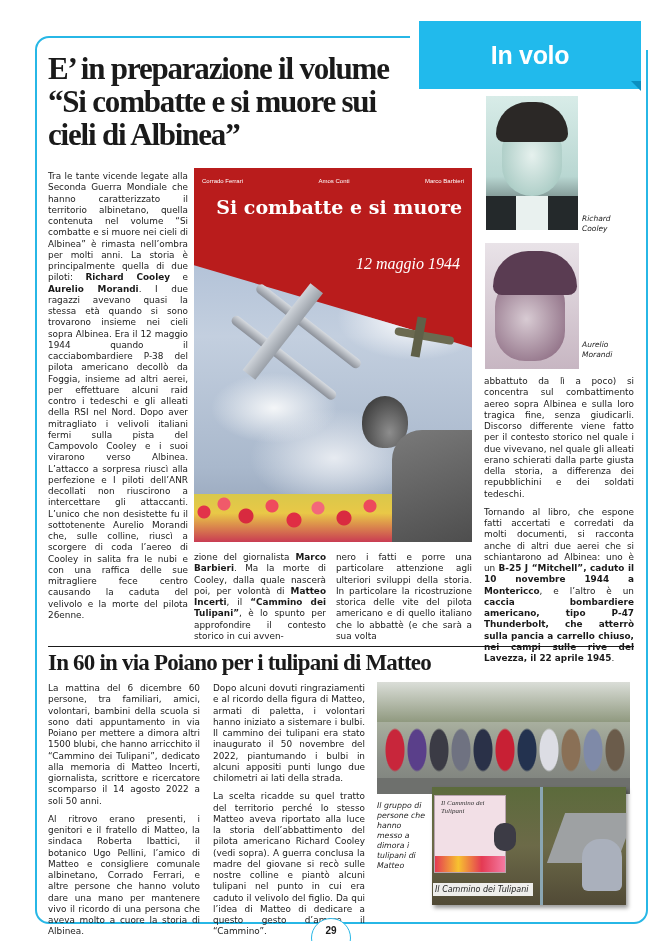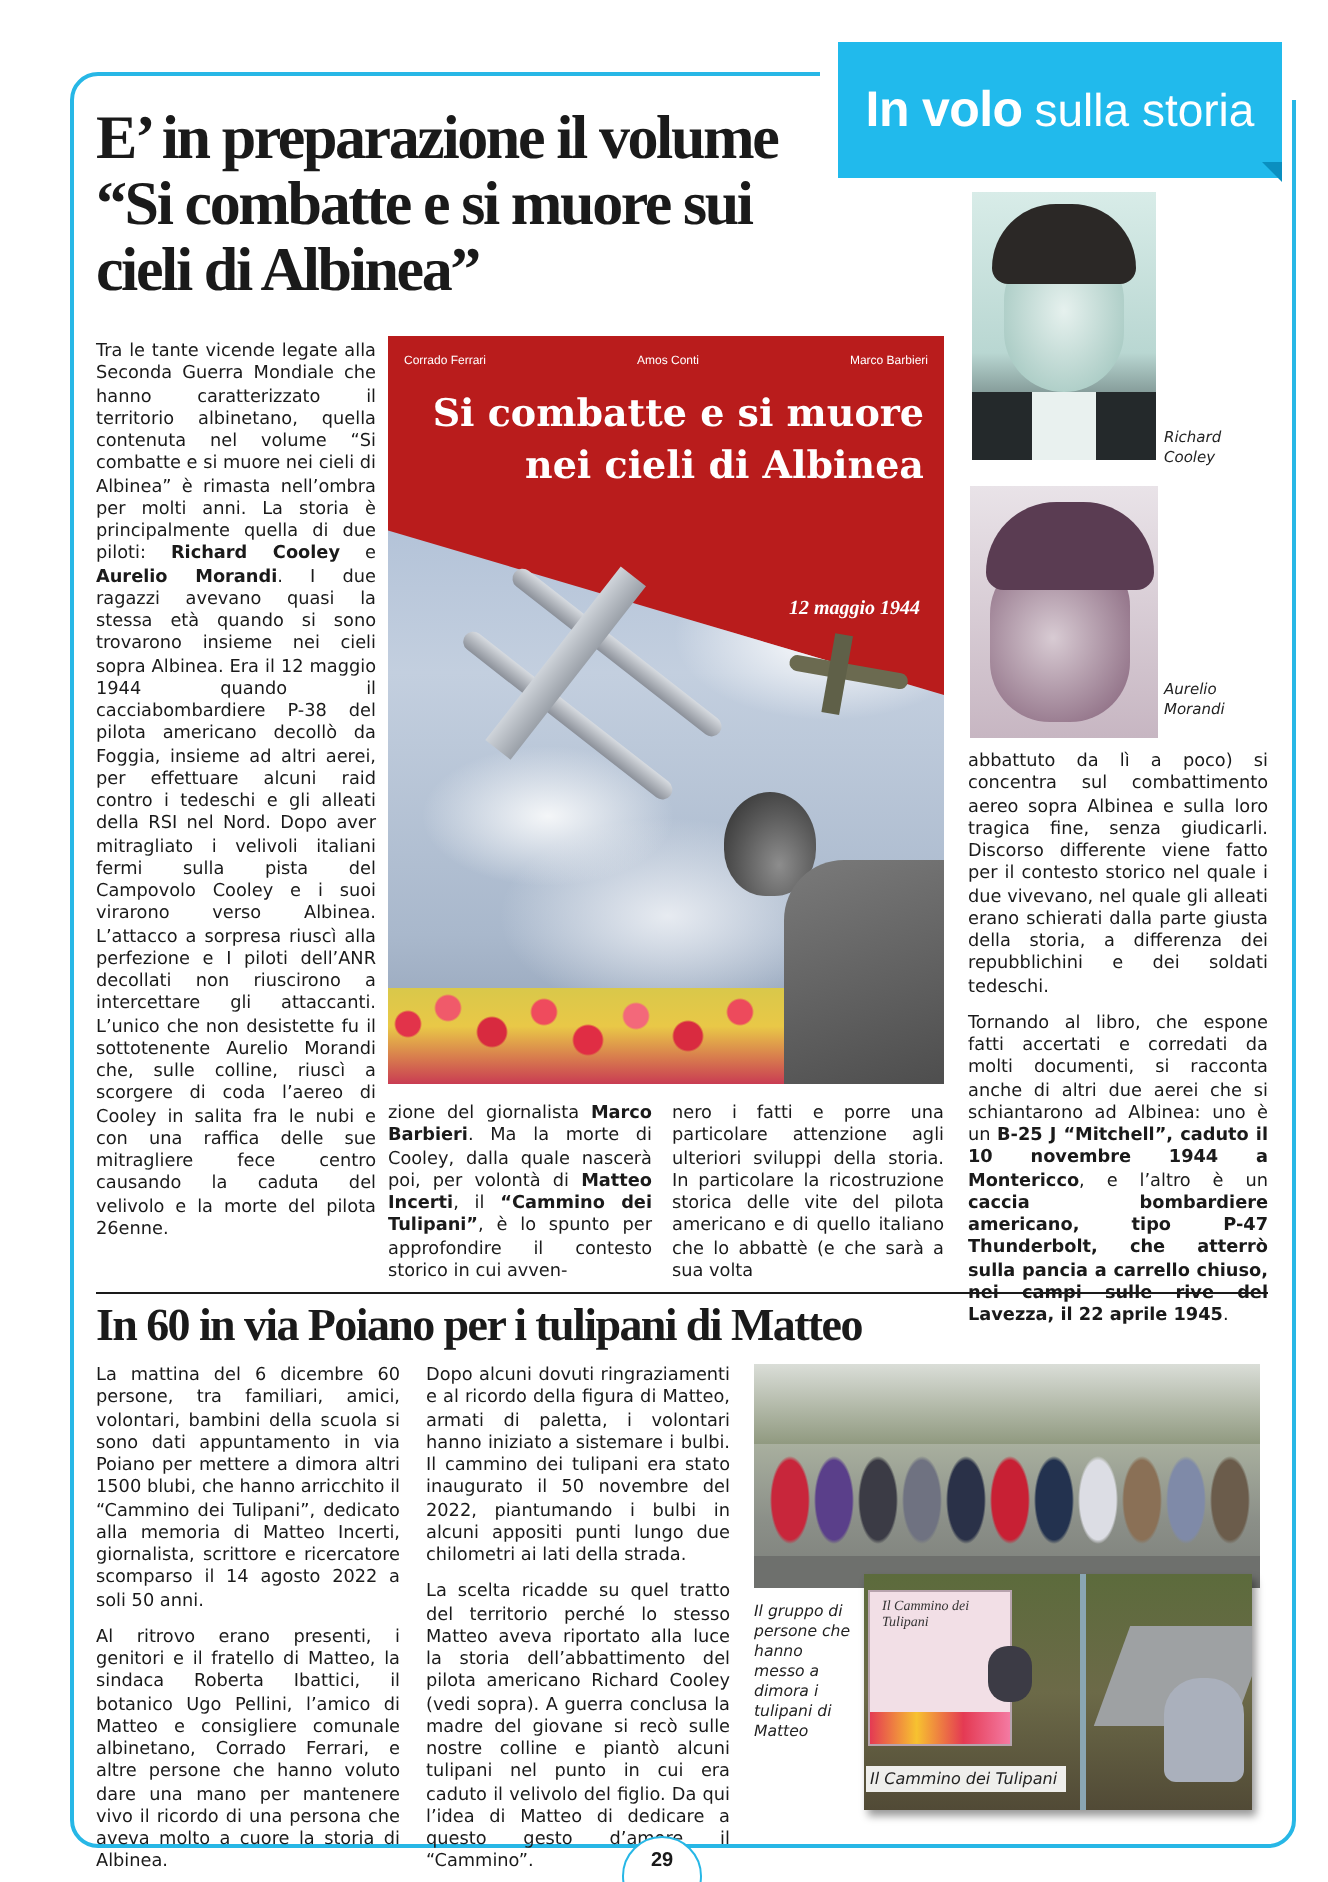--- a/index.html
+++ b/index.html
@@ -22,21 +22,21 @@
   .cover { position:absolute; left:194px; top:168px; width:278px; height:374px; overflow:hidden; background:#b91c1c; }
   .cover .sky { position:absolute; left:0; top:0; width:100%; height:100%;
     background:
       radial-gradient(ellipse 90px 50px at 80px 240px, #f4f6f8 0%, rgba(244,246,248,0) 70%),
       radial-gradient(ellipse 110px 60px at 220px 150px, #ffffff 0%, rgba(255,255,255,0) 70%),
       radial-gradient(ellipse 120px 70px at 140px 290px, #e7ebf1 0%, rgba(231,235,241,0) 70%),
       linear-gradient(180deg, #9fb3cf 0%, #c3cfdf 45%, #a9b8cc 80%, #8d9cb2 100%);
     clip-path: polygon(0 26%, 100% 48%, 100% 100%, 0 100%); }
   .cover .authors { position:absolute; top:10px; left:8px; right:8px; display:flex; justify-content:space-between; font-size:6px; color:#fff; font-family:"Liberation Sans", sans-serif; }
   .cover .ctitle { position:absolute; right:10px; top:26px; text-align:right; font-family:"DejaVu Serif", serif; font-weight:bold; font-size:19px; line-height:26px; color:#fff; }
-  .cover .cdate { position:absolute; right:12px; top:87px; font-family:"Liberation Serif", serif; font-style:italic; font-weight:bold; font-size:10px; color:#fff;margin-top:44px; }
+  .cover .cdate { position:absolute; right:12px; top:87px; font-family:"Liberation Serif", serif; font-style:italic; font-weight:normal; font-size:16px; color:#fff; }
   .cover .tulips { position:absolute; left:0; bottom:0; width:100%; height:48px;
     background:
       radial-gradient(circle at 10px 18px, #e2334a 6px, transparent 7px),
       radial-gradient(circle at 30px 10px, #f05a6a 6px, transparent 7px),
       radial-gradient(circle at 52px 22px, #d82a3f 7px, transparent 8px),
       radial-gradient(circle at 78px 12px, #ef4b5d 6px, transparent 7px),
       radial-gradient(circle at 100px 26px, #e02d44 7px, transparent 8px),
       radial-gradient(circle at 124px 14px, #f3687a 6px, transparent 7px),
       radial-gradient(circle at 150px 24px, #d92b40 7px, transparent 8px),
       radial-gradient(circle at 176px 12px, #ed4a5c 6px, transparent 7px),
@@ -93,21 +93,20 @@
   .page-number span { display:block; text-align:center; margin-top:6px; font-family:"Liberation Sans", sans-serif; font-weight:bold; font-size:10px; color:#1a1a1a; }
 </style>
 </head>
 <body>
 
 <div class="frame"></div>
 <div class="frame-mask"></div>
 
 <div class="section-tag">
   <span class="bold">In volo</span>
-  <span class="light">sulla storia</span>
 </div>
 <div class="tag-fold"></div>
 
 <h1 class="headline">E’ in preparazione il volume “Si combatte e si muore sui cieli di Albinea”</h1>
 
 <div class="col" id="a1c1" style="left:48px; top:171px; width:140px;">
     <p><span>Tra le tante vicende legate alla Seconda Guerra Mondiale che hanno caratterizzato il territorio albinetano, quella contenuta nel volume “Si combatte e si muore nei cieli di Albinea” è rimasta nell’ombra per molti anni. La storia è principalmente quella di due piloti: </span><b>Richard Cooley</b><span> e </span><b>Aurelio Morandi</b><span>. I due ragazzi avevano quasi la stessa età quando si sono trovarono insieme nei cieli sopra Albinea. Era il 12 maggio 1944 quando il cacciabombardiere P-38 del pilota americano decollò da Foggia, insieme ad altri aerei, per effettuare alcuni raid contro i tedeschi e gli alleati della RSI nel Nord. Dopo aver mitragliato i velivoli italiani fermi sulla pista del Campovolo Cooley e i suoi virarono verso Albinea. L’attacco a sorpresa riuscì alla perfezione e I piloti dell’ANR decollati non riuscirono a intercettare gli attaccanti. L’unico che non desistette fu il sottotenente Aurelio Morandi che, sulle colline, riuscì a scorgere di coda l’aereo di Cooley in salita fra le nubi e con una raffica delle sue mitragliere fece centro causando la caduta del velivolo e la morte del pilota 26enne.</span></p>
   </div>
 <div class="col" id="a1c2" style="left:194px; top:552px; width:132px;">
     <p><span>zione del giornalista </span><b>Marco Barbieri</b><span>. Ma la morte di Cooley, dalla quale nascerà poi, per volontà di </span><b>Matteo Incerti</b><span>, il </span><b>“Cammino dei Tulipani”</b><span>, è lo spunto per approfondire il contesto storico in cui avven-</span></p>
@@ -136,21 +135,20 @@
     <div class="head"></div>
     <div class="body"></div>
   </div>
   <div class="authors">
     <span>Corrado Ferrari</span>
     <span>Amos Conti</span>
     <span>Marco Barbieri</span>
   </div>
   <div class="ctitle">
     <div>Si combatte e si muore</div>
-    <div>nei cieli di Albinea</div>
   </div>
   <div class="cdate">12 maggio 1944</div>
 </div>
 
 <div class="portrait cooley">
   <div class="suit"></div>
     <div class="collar"></div>
     <div class="face"></div>
     <div class="hair"></div>
 </div>

